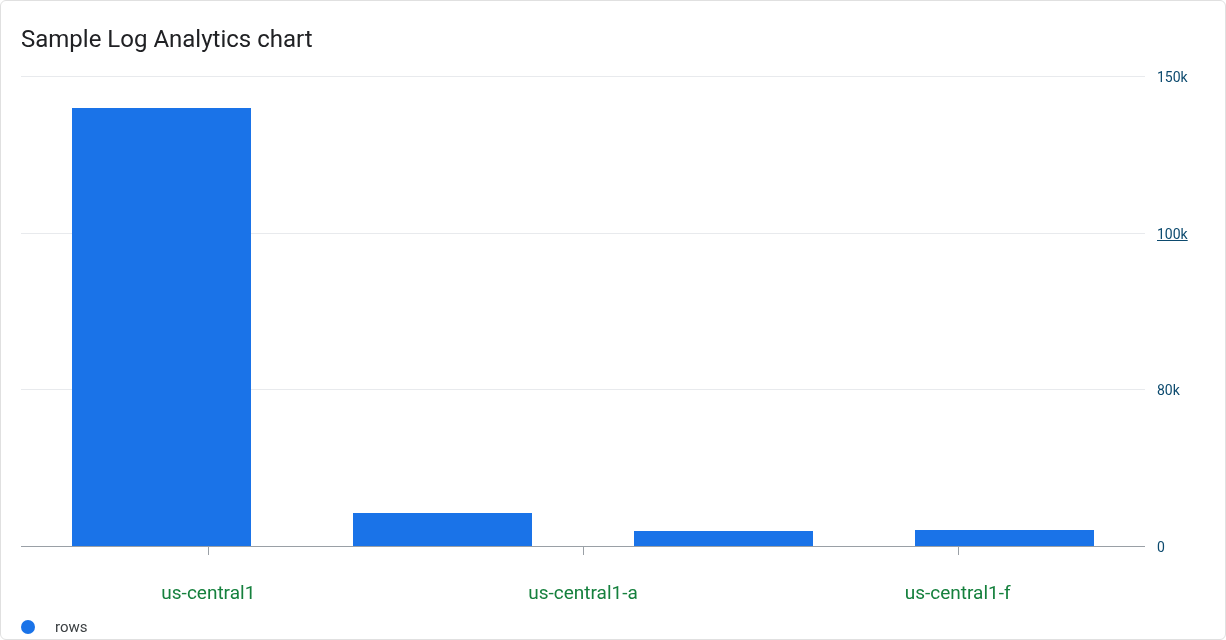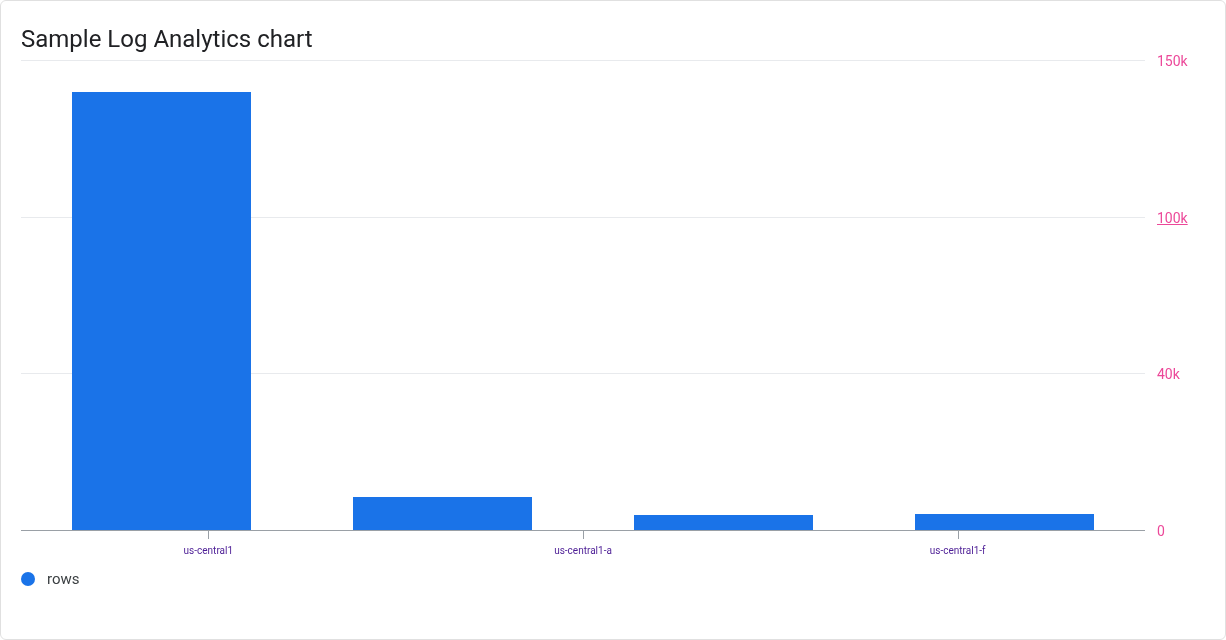--- a/index.html
+++ b/index.html
@@ -20,21 +20,21 @@
       border: 1px solid #e0e0e0;
       border-radius: 6px;
       background: #fff;
       padding: 24px 20px 16px 20px;
       position: relative;
     }
     .chart-title {
       font-size: 24px;
       font-weight: 400;
       color: #202124;
-      margin-bottom: 8px;
+      margin-bottom: 24px;
     }
     .chart-area {
       position: relative;
       height: 470px;
       display: flex;
     }
     .plot-region {
       position: relative;
       flex: 1;
       height: 100%;
@@ -84,21 +84,21 @@
     }
     .yaxis {
       width: 60px;
       position: relative;
       height: 100%;
     }
     .ytick {
       position: absolute;
       left: 12px;
       font-size: 14px;
-      color: #ec4899;
+      color: #0c4a6e;
       transform: translateY(-50%);
       white-space: nowrap;
     }
     .xaxis {
       display: flex;
       margin-right: 60px;
     }
     .xtick-slot {
       flex: 1;
       position: relative;
@@ -107,27 +107,28 @@
     }
     .xtick-line {
       position: absolute;
       top: 0;
       left: 50%;
       width: 1px;
       height: 8px;
       background: #9aa0a6;
     }
     .xtick-label {
-      font-size: 10px;
-      color: #4c1d95;
+      font-size: 19px;
+      color: #15803d;
+      margin-top: 20px;
     }
     .legend {
       display: flex;
       align-items: center;
-      gap: 12px;
+      gap: 20px;
       margin-top: 14px;
     }
     .legend-dot {
       width: 14px;
       height: 14px;
       border-radius: 50%;
       background: #1a73e8;
     }
     .legend-label {
       font-size: 15px;
@@ -158,21 +159,21 @@
             <div class="bar" style="height: 3.33333%; background: rgb(26, 115, 232);"></div>
           </div>
           <div class="bar-slot">
             <div class="bar" style="height: 3.66667%; background: rgb(26, 115, 232);"></div>
           </div>
         </div>
       <div class="baseline"></div>
     </div>
     <div class="yaxis" id="yaxis">
         <div class="ytick" style="bottom: 0%; transform: translateY(50%);">0</div>
-        <div class="ytick" style="bottom: 33.3333%; transform: translateY(50%);">40k</div>
+        <div class="ytick" style="bottom: 33.3333%; transform: translateY(50%);">80k</div>
         <div class="ytick" style="bottom: 66.6667%; transform: translateY(50%); text-decoration: underline;">100k</div>
         <div class="ytick" style="bottom: 100%; transform: translateY(50%);">150k</div>
       </div>
   </div>
 
   <div class="xaxis" id="xaxis">
       <div class="xtick-slot">
         <div class="xtick-line"></div>
         <div class="xtick-label">us-central1</div>
       </div>

